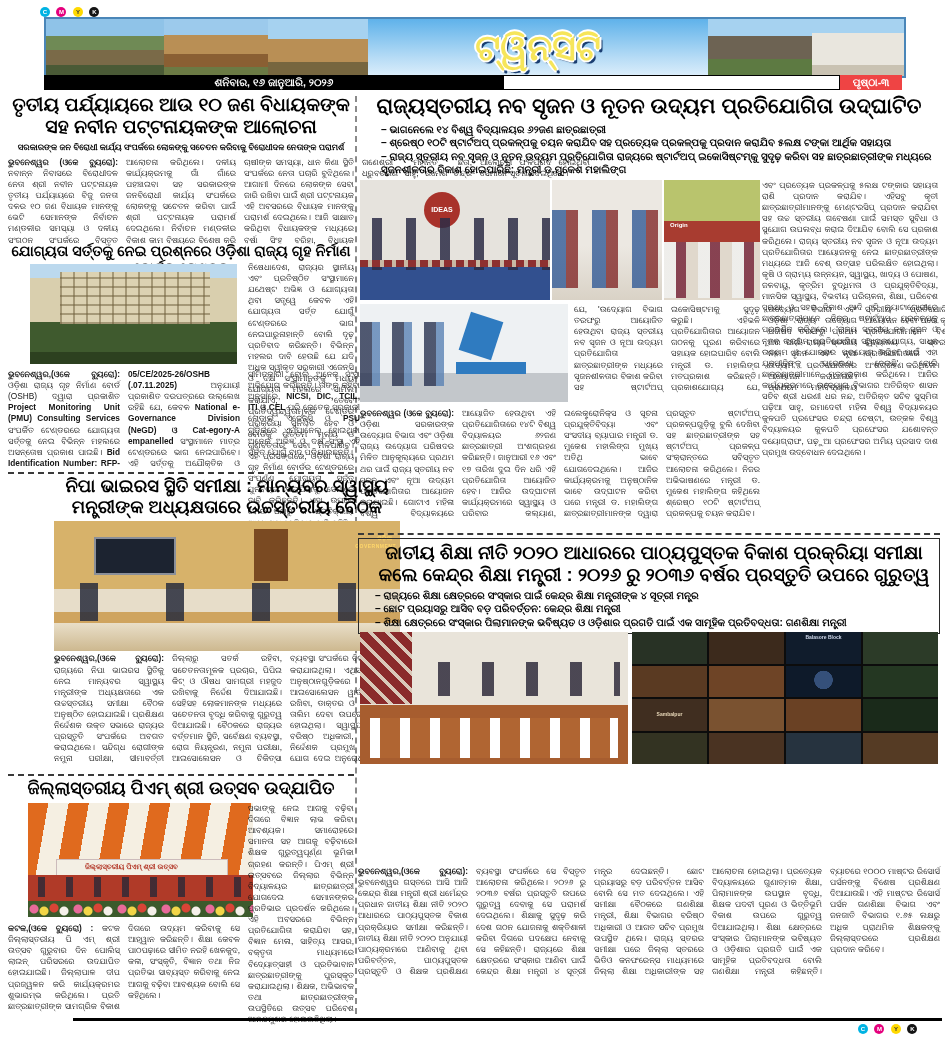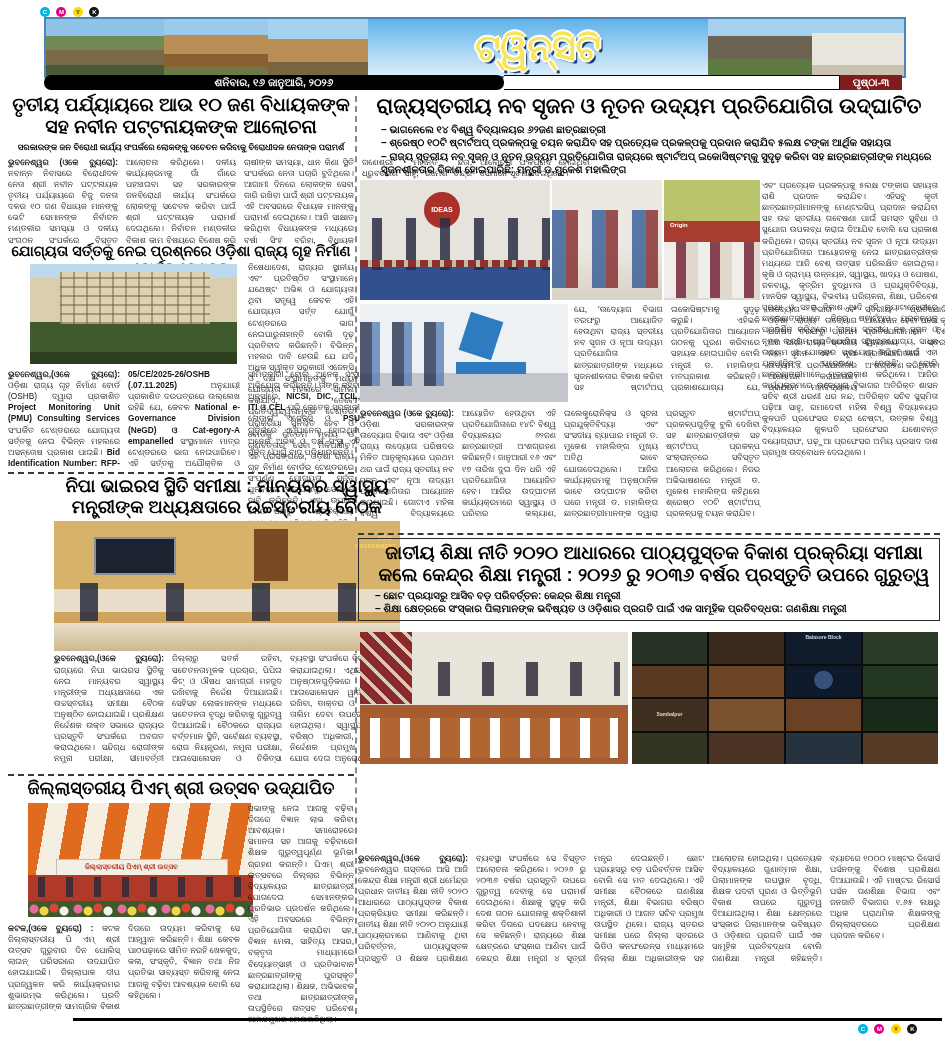--- a/index.html
+++ b/index.html
@@ -23,23 +23,23 @@
   
   #masthead{left:44px;top:17px;width:858px;height:57px;border:2px solid #4a86b8;display:flex;background:#fdba74;}
   .mseg{height:100%;position:relative;overflow:hidden;}
   #mtitle{flex:1;display:flex;align-items:center;justify-content:center;
           background:linear-gradient(#5fb2ea,#b9ddf6 70%,#dceefb);}
   #mtitle span{font-size:36px;font-weight:bold;color:#f6e55a;
           text-shadow:-2px 0 #fff,2px 0 #fff,0 -2px #fff,0 2px #fff,2px 2px 2px #1b3f72,3px 3px 0 #1b3f72;}
   
   #datebar{left:44px;top:75px;width:858px;height:15px;display:flex;}
   #datebar .dleft{background:#000;color:#fff;width:460px;font-size:10.5px;font-weight:bold;
-                  display:flex;align-items:center;justify-content:center;border-radius:7px;}
+                  display:flex;align-items:center;justify-content:center;}
   #datebar .dmid{flex:1;background:#fff;border:1px solid #000;border-left:none;}
-  #datebar .dright{background:#7f1d1d;color:#fff;width:62px;font-size:10.5px;font-weight:bold;
+  #datebar .dright{background:#ef4444;color:#fff;width:62px;font-size:10.5px;font-weight:bold;
                   display:flex;align-items:center;justify-content:center;}
   
   .lbl{position:absolute;font-weight:bold;}
   .vwall{display:grid;grid-template-columns:repeat(4,1fr);grid-template-rows:repeat(4,1fr);gap:2px;background:#0c0c0c;}
   .vwall div{background:#283225;}
   .vwall div:nth-child(2){background:#3c2a1c;} .vwall div:nth-child(3){background:#101c2c;}
   .vwall div:nth-child(4){background:#2c3b28;} .vwall div:nth-child(5){background:#5a3a22;}
   .vwall div:nth-child(6){background:#6e4426;} .vwall div:nth-child(7){background:#132030;
         background:radial-gradient(circle at 50% 45%,#35507a 0 22%,#0e1a2a 23%);}
   .vwall div:nth-child(8){background:#243722;} .vwall div:nth-child(9){background:#402e20;}
@@ -173,20 +173,21 @@
     <span class="b">ଭୁବନେଶ୍ୱର (ଓକେ ବ୍ୟୁରୋ):</span><span> ଓଡ଼ିଶା ସରକାରଙ୍କ ଉଦ୍ୟୋଗ ବିଭାଗ ଏବଂ ଓଡ଼ିଶା ରାଜ୍ୟ ଉଦ୍ୟୋଗ ପରିଷଦର ମିଳିତ ଆନୁକୂଲ୍ୟରେ ପ୍ରଥମ ଥର ପାଇଁ ରାଜ୍ୟ ସ୍ତରୀୟ ନବ ସୃଜନ ଏବଂ ନୂଆ ଉଦ୍ୟମ ପ୍ରତିଯୋଗିତାର ଆୟୋଜନ କରାଯାଇଛି। ଗୋଟାଏ ମହିଳା ବିଶ୍ୱ ବିଦ୍ୟାଳୟରେ ଆୟୋଜିତ ହେଉଥିବା ଏହି ପ୍ରତିଯୋଗିତାରେ ୧୪ଟି ବିଶ୍ୱ ବିଦ୍ୟାଳୟର ୬୨ଜଣ ଛାତ୍ରଛାତ୍ରୀ ଅଂଶଗ୍ରହଣ କରିଛନ୍ତି। ଜାନୁଆରୀ ୧୬ ଏବଂ ୧୭ ତାରିଖ ଦୁଇ ଦିନ ଧରି ଏହି ପ୍ରତିଯୋଗିତା ଆୟୋଜିତ ହେବ। ଆଜିର ଉଦ୍‌ଘାଟନୀ କାର୍ଯ୍ୟକ୍ରମରେ ସ୍ୱାସ୍ଥ୍ୟ ଓ ପରିବାର କଲ୍ୟାଣ, ଇଲେକ୍ଟ୍ରୋନିକ୍ସ ଓ ସୂଚନା ପ୍ରଯୁକ୍ତିବିଦ୍ୟା ଏବଂ ସଂସଦୀୟ ବ୍ୟାପାର ମନ୍ତ୍ରୀ ଡ. ମୁକେଶ ମହାଲିଙ୍ଗ ମୁଖ୍ୟ ଅତିଥି ଭାବେ ଯୋଗଦେଇଥିଲେ। ଆଜିର କାର୍ଯ୍ୟକ୍ରମକୁ ଅନୁଷ୍ଠାନିକ ଭାବେ ଉଦ୍‌ଘାଟନ କରିବା ପରେ ମନ୍ତ୍ରୀ ଡ. ମହାଲିଙ୍ଗ ଛାତ୍ରଛାତ୍ରୀମାନଙ୍କ ଦ୍ୱାରା ପ୍ରସ୍ତୁତ ଷ୍ଟାର୍ଟଅପ୍ ପ୍ରକଳ୍ପଗୁଡ଼ିକୁ ବୁଲି ଦେଖିବା ସହ ଛାତ୍ରଛାତ୍ରୀଙ୍କ ସହ ଷ୍ଟାର୍ଟଅପ୍ ପ୍ରକଳ୍ପ ସଂକ୍ରାନ୍ତରେ ସବିସ୍ତୃତ ଆଲୋଚନା କରିଥିଲେ। ନିଜର ଅଭିଭାଷଣରେ ମନ୍ତ୍ରୀ ଡ. ମୁକେଶ ମହାଲିଙ୍ଗ କହିଥିଲେ ଶ୍ରେଷ୍ଠ ୧୦ଟି ଷ୍ଟାର୍ଟଅପ୍ ପ୍ରକଳ୍ପକୁ ଚୟନ କରାଯିବ।</span>
   </div>
 </div>
 
 <div class="abs dash-h" style="left:358px;top:533px;width:582px;"></div>
 
 <div class="abs" style="left:358px;top:538px;width:582px;">
   <div style="border:1px solid #2a2a2a;padding:3px 6px 4px 16px;">
     <div class="hl" style="font-size:18.5px;">ଜାତୀୟ ଶିକ୍ଷା ନୀତି ୨୦୨୦ ଆଧାରରେ ପାଠ୍ୟପୁସ୍ତକ ବିକାଶ ପ୍ରକ୍ରିୟା ସମୀକ୍ଷା କଲେ କେନ୍ଦ୍ର ଶିକ୍ଷା ମନ୍ତ୍ରୀ : ୨୦୨୬ ରୁ ୨୦୩୬ ବର୍ଷର ପ୍ରସ୍ତୁତି ଉପରେ ଗୁରୁତ୍ୱ</div>
     <div style="margin-top:3px;">
+      <div class="bullet">– ରାଜ୍ୟରେ ଶିକ୍ଷା କ୍ଷେତ୍ରରେ ସଂସ୍କାର ପାଇଁ କେନ୍ଦ୍ର ଶିକ୍ଷା ମନ୍ତ୍ରୀଙ୍କ ୪ ସୂତ୍ରୀ ମନ୍ତ୍ର</div>
       <div class="bullet">– ଛୋଟ ପ୍ରୟାସରୁ ଆସିବ ବଡ଼ ପରିବର୍ତ୍ତନ: କେନ୍ଦ୍ର ଶିକ୍ଷା ମନ୍ତ୍ରୀ</div>
       <div class="bullet">– ଶିକ୍ଷା କ୍ଷେତ୍ରରେ ସଂସ୍କାର ପିଲାମାନଙ୍କ ଭବିଷ୍ୟତ ଓ ଓଡ଼ିଶାର ପ୍ରଗତି ପାଇଁ ଏକ ସାମୂହିକ ପ୍ରତିବଦ୍ଧତା: ଗଣଶିକ୍ଷା ମନ୍ତ୍ରୀ</div>
     </div>
   </div>
 
   <div class="ph" style="left:2px;top:94px;width:268px;height:132px;background:linear-gradient(#e9e4da 0 55%,#a75d2f 55%);">
     <div class="abs" style="left:0;top:0;width:52px;height:72px;background:repeating-linear-gradient(45deg,#8a2b2b 0 8px,#d9c9b9 8px 12px);"></div>
     <div class="abs" style="left:60px;top:30px;width:200px;height:34px;background:repeating-linear-gradient(90deg,transparent 0 18px,rgba(48,44,60,.85) 18px 30px,transparent 30px 44px);"></div>
     <div class="abs" style="left:10px;bottom:6px;width:248px;height:40px;background:repeating-linear-gradient(90deg,#fff 0 10px,transparent 10px 30px),#b06532;"></div>
   </div>

